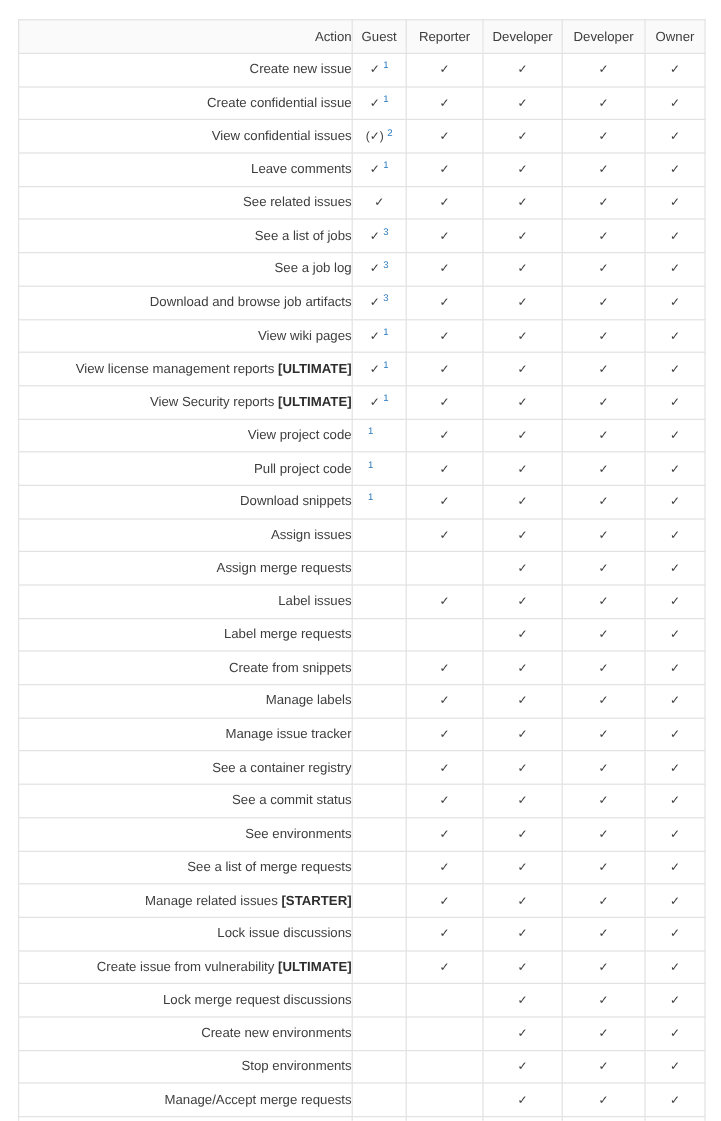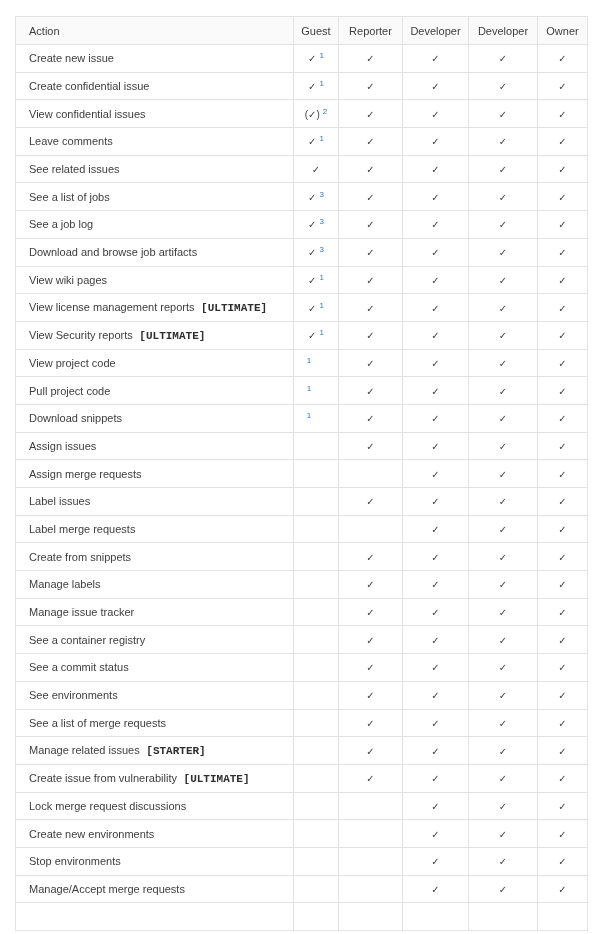--- a/index.html
+++ b/index.html
@@ -33,30 +33,29 @@
     white-space: nowrap;
   }
   .perm-table thead th {
     background: #fafafa;
     height: 28px;
   }
   .perm-table tbody tr {
     height: 27.7px;
   }
   th.action-cell, td.action-cell {
-    text-align: left;
+    text-align: right;
     padding-left: 13px;
   }
   th.check-cell, td.check-cell {
     text-align: center;
   }
   .badge {
     font-weight: 700;
     color: #2e2e2e;
-    font-family: Liberation Mono, monospace;
   }
   .ck {
     font-size: 10px;
     color: #3f3f3f;
   }
   .fn {
     color: #2a79c0;
     font-size: 8px;
     position: relative;
     top: -4px;
@@ -294,20 +293,28 @@
         </tr>
         <tr>
           <td class="action-cell"><span>Manage related issues</span><span class="badge">&nbsp;[STARTER]</span></td>
           <td class="check-cell"></td>
           <td class="check-cell"><span class="ck">✓</span></td>
           <td class="check-cell"><span class="ck">✓</span></td>
           <td class="check-cell"><span class="ck">✓</span></td>
           <td class="check-cell"><span class="ck">✓</span></td>
         </tr>
         <tr>
+          <td class="action-cell"><span>Lock issue discussions</span></td>
+          <td class="check-cell"></td>
+          <td class="check-cell"><span class="ck">✓</span></td>
+          <td class="check-cell"><span class="ck">✓</span></td>
+          <td class="check-cell"><span class="ck">✓</span></td>
+          <td class="check-cell"><span class="ck">✓</span></td>
+        </tr>
+        <tr>
           <td class="action-cell"><span>Create issue from vulnerability</span><span class="badge">&nbsp;[ULTIMATE]</span></td>
           <td class="check-cell"></td>
           <td class="check-cell"><span class="ck">✓</span></td>
           <td class="check-cell"><span class="ck">✓</span></td>
           <td class="check-cell"><span class="ck">✓</span></td>
           <td class="check-cell"><span class="ck">✓</span></td>
         </tr>
         <tr>
           <td class="action-cell"><span>Lock merge request discussions</span></td>
           <td class="check-cell"></td>

